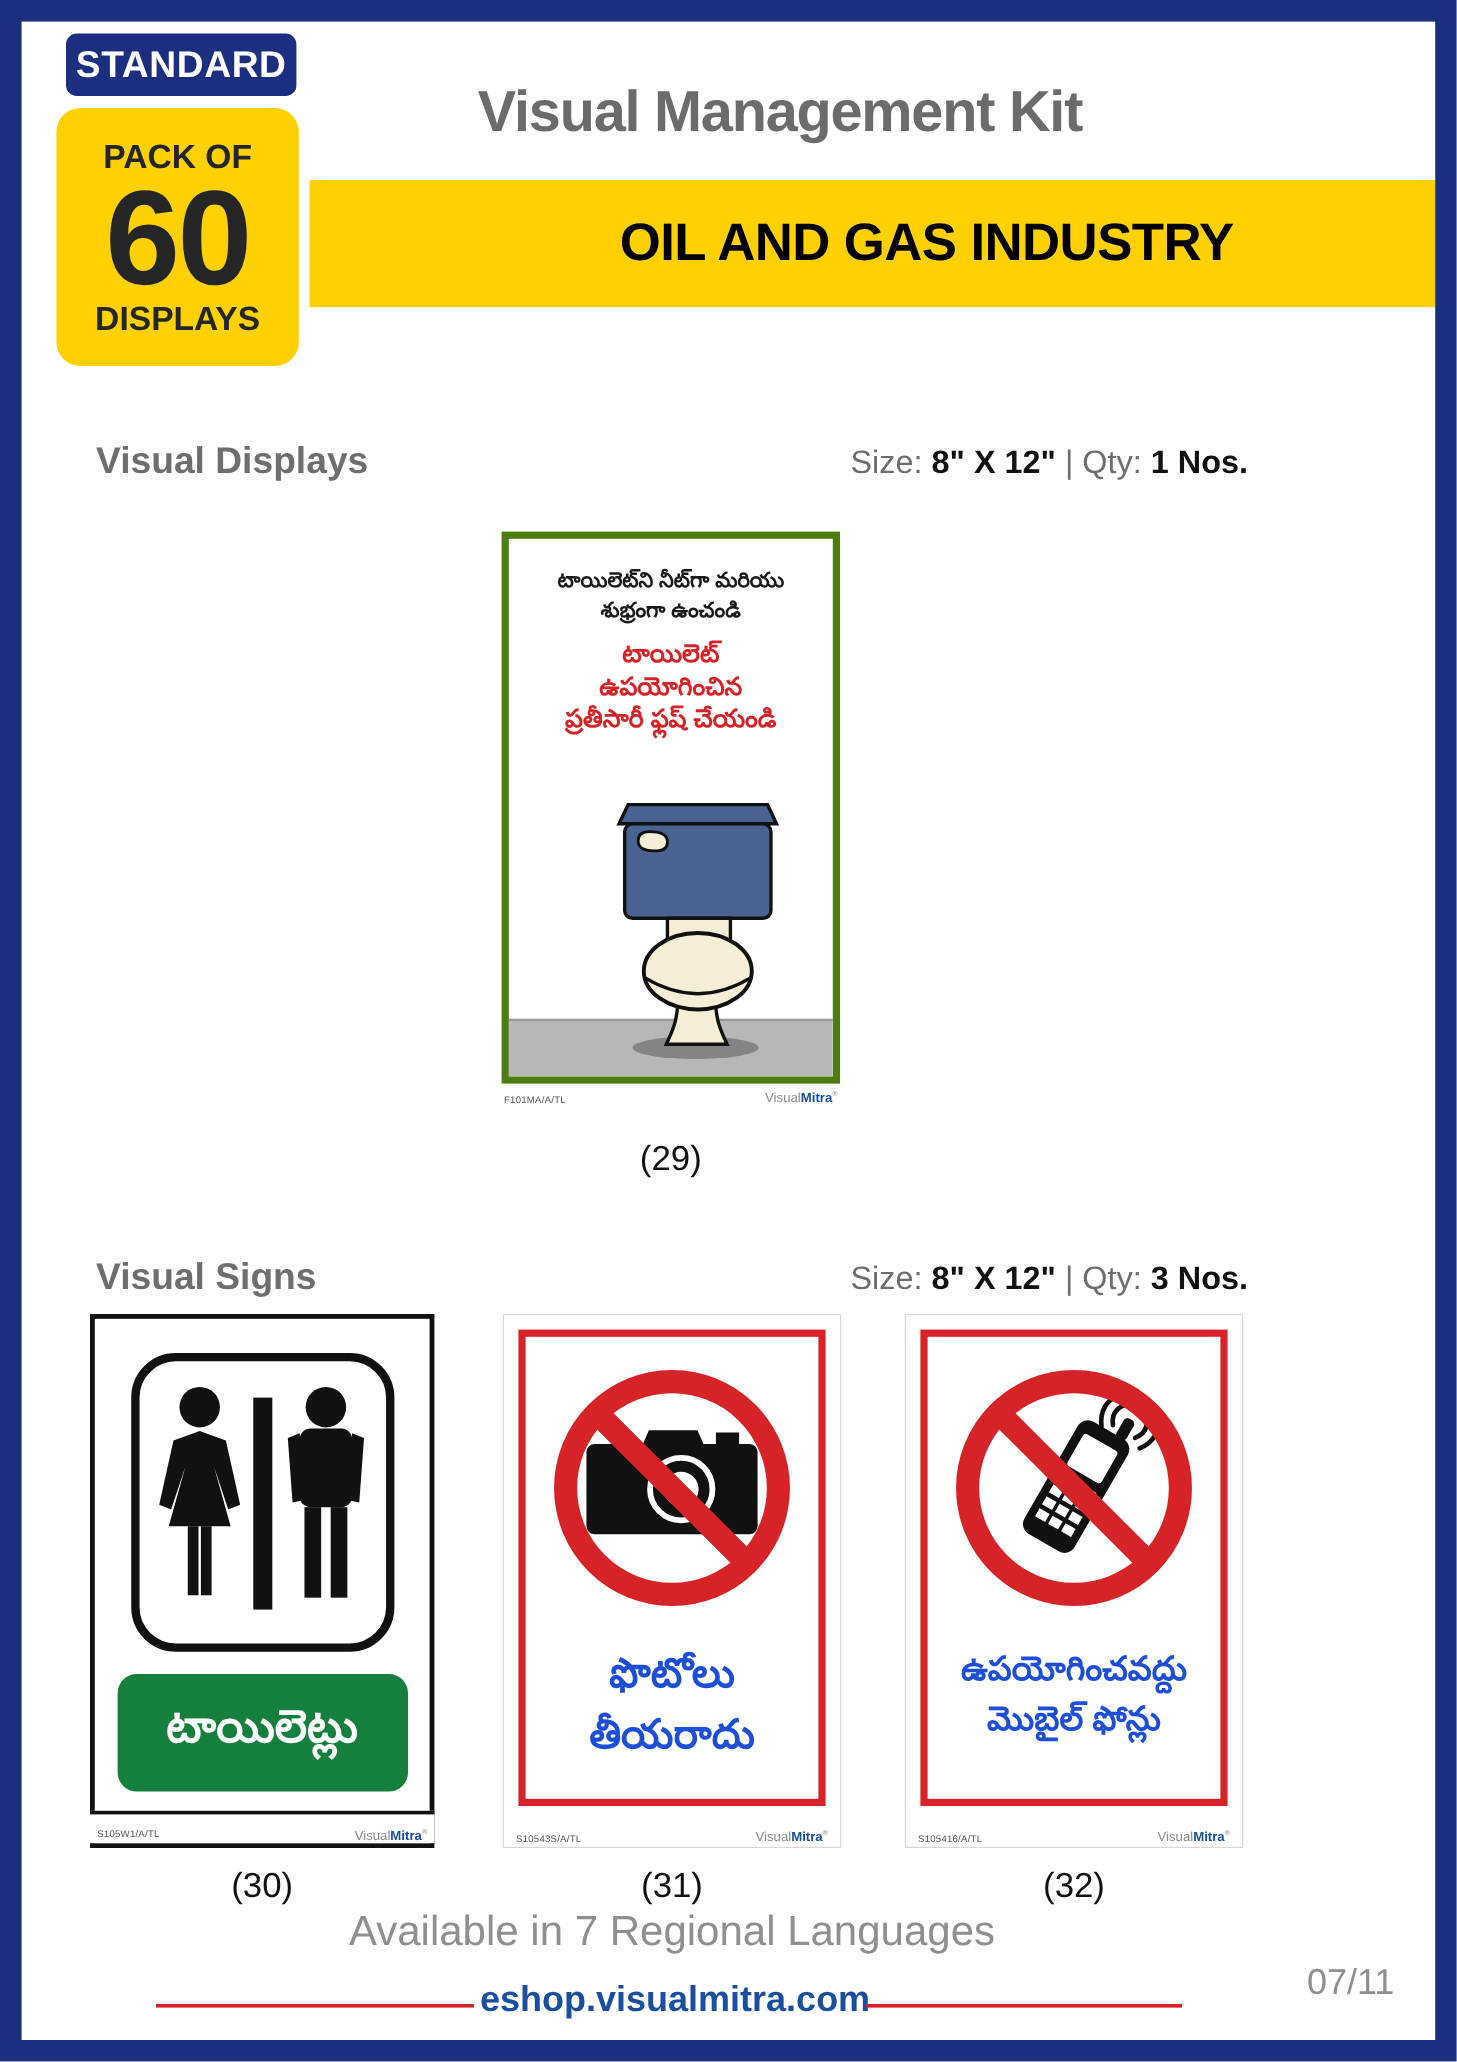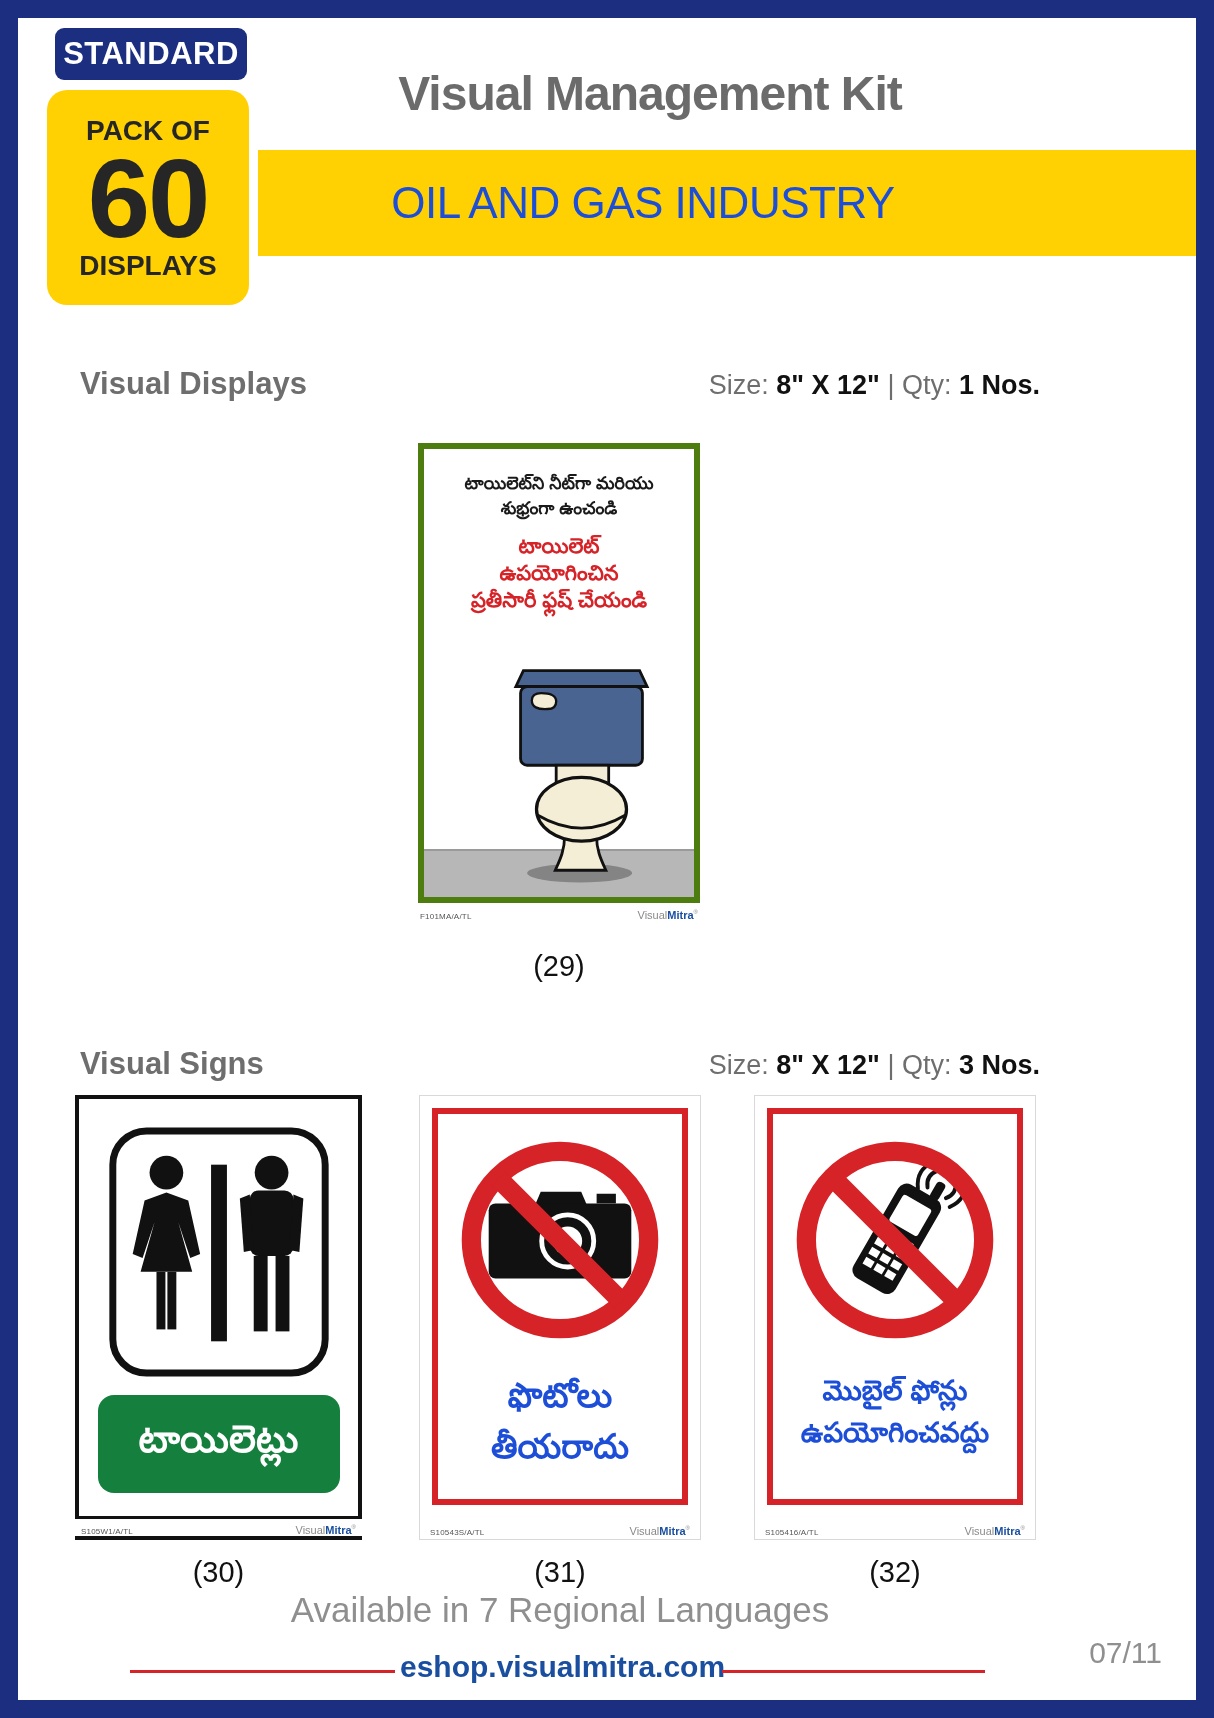--- a/index.html
+++ b/index.html
@@ -30,22 +30,22 @@
   .pack-bottom { font-size:28px; font-weight:bold; }
   .main-title {
     position:absolute; left:260px; top:66px; width:780px; text-align:center;
     font-size:48px; font-weight:bold; color:#6b6b6b; letter-spacing:-1px;
   }
   .industry-banner {
     position:absolute; left:258px; top:150px; width:938px; height:106px;
     background:#ffd103; display:flex; align-items:center;
   }
   .industry-banner span {
-    display:block; width:770px; text-align:center;
-    font-size:44px; font-weight:normal; color:#1d4ed8; letter-spacing:-.5px;
+    display:block; width:770px; text-align:right;
+    font-size:44px; font-weight:bold; color:#000000; letter-spacing:-.5px;
   }
   
   .section-row { position:absolute; left:80px; right:174px; height:40px; }
   .section-row .heading {
     position:absolute; left:0; top:0; font-size:31px; font-weight:bold; color:#6e6e6e;
   }
   .section-row .spec { position:absolute; right:0; top:4px; font-size:27px; color:#6e6e6e; }
   .spec b { color:#111; font-weight:bold; }
   .row-displays { top:366px; }
   .row-signs { top:1046px; }
@@ -86,21 +86,21 @@
   .sign30 { left:75px; width:287px; border:4px solid #111; }
   .sign30 .pictogram { display:block; margin:24px auto 0; }
   .sign30-panel {
     margin:14px auto 0; width:242px; height:98px; background:#15803d;
     border-radius:16px; display:flex; align-items:center; justify-content:center;
     color:#fff; font-size:38px; font-weight:bold;
   }
   .sign30-footer {
     position:absolute; left:-4px; right:-4px; bottom:0; height:20px;
     border-top:3px solid #111; display:flex; justify-content:space-between;
-    align-items:flex-end; padding:0 6px; background:#fff;
+    align-items:flex-start; padding:12px 6px; background:#fff;
   }
   .sign31, .sign32 { width:282px; border:1px solid #d9d9d9; }
   .sign31 { left:419px; } .sign32 { left:754px; }
   .red-frame {
     position:absolute; left:12px; right:12px; top:12px; bottom:34px;
     border:6px solid #d62328;
   }
   .nosign-svg { display:block; margin:20px auto 0; }
   .sign-text {
     margin-top:24px; text-align:center; font-weight:bold; color:#1d4ed8; line-height:1.5;
@@ -276,22 +276,22 @@
               <path d="M142,52 Q154,36 142,20"></path>
             </g>
           </g>
         </g>
         <g stroke="#d62328" stroke-width="20" fill="none">
           <circle cx="110" cy="110" r="92"></circle>
           <line x1="46" y1="46" x2="174" y2="174"></line>
         </g>
       </svg>
       <div class="sign-text">
+        <div>ఉపయోగించవద్దు</div>
         <div>మొబైల్ ఫోన్లు</div>
-        <div>ఉపయోగించవద్దు</div>
       </div>
     </div>
     <div class="redsign-footer">
       <span class="mini-code">S105416/A/TL</span>
       <span class="brand-logo"><span>Visual</span><b>Mitra</b><sup>®</sup>
       </span>
     </div>
   </div>
   <div class="poster-label label-32">(32)</div>
 

